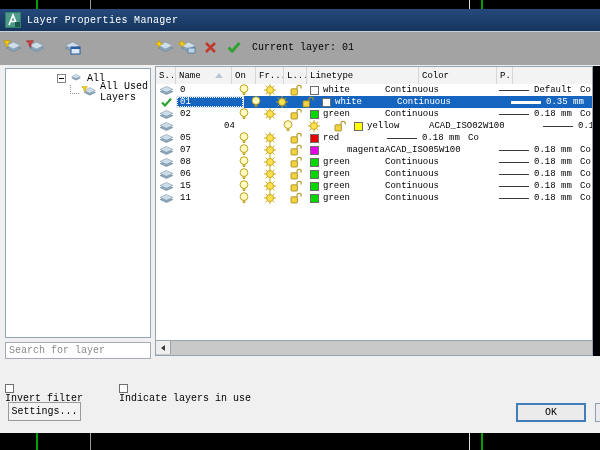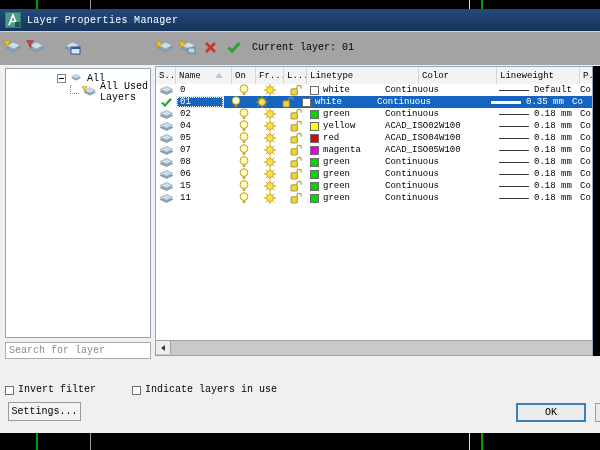--- a/index.html
+++ b/index.html
@@ -72,21 +72,21 @@
                border-right:4px solid #3a3a3a;}
   .sb-track{flex:1;background:#c9c9c9;}
 
   .right-black{position:absolute;left:593px;top:57px;width:7px;height:290px;background:#000;}
 
   
   .status-line{position:absolute;left:8px;top:353px;font-size:10px;}
   .cb-row{position:absolute;left:5px;top:375px;display:flex;align-items:center;font-size:10px;}
   .cb-box{width:9px;height:9px;border:1px solid #707070;background:#fff;box-sizing:border-box;
           margin-right:4px;flex:0 0 auto;}
-  .cb-item{display:flex;align-items:flex-end;}
+  .cb-item{display:flex;align-items:flex-start;flex-direction:column;}
   .cb-item + .cb-item{margin-left:36px;}
 
   .btn{position:absolute;font-family:"Liberation Mono",monospace;font-size:10px;
        display:flex;align-items:center;justify-content:center;box-sizing:border-box;}
   .btn-settings{left:8px;top:393px;width:73px;height:19px;background:#f3f3f3;border:1px solid #9a9a9a;}
   .btn-ok{left:516px;top:394px;width:70px;height:19px;background:#ebebeb;border:2px solid #3e7fb8;}
   .btn-frag{left:595px;top:394px;width:5px;height:19px;background:#ebebeb;border:1px solid #8aa0b8;border-right:none;}
 </style>
 </head>
 <body>
@@ -216,23 +216,20 @@
           </div>
           <div class="hcell" style="width: 23px;">
             <span>L...</span>
           </div>
           <div class="hcell" style="width: 112px;">
             <span>Linetype</span>
           </div>
           <div class="hcell" style="width: 78px;">
             <span>Color</span>
           </div>
-          <div class="hcell" style="width: 83px;">
-            <span>Lineweight</span>
-          </div>
           <div class="hcell" style="width: 16px;">
             <span>P...</span>
           </div>
         </div>
       <div class="rows">
           <div class="trow">
             <div class="tcell c0" style="width: 20px;">
               <span style="display: inline-flex; align-items: center;">
                 <svg width="15" height="9" viewBox="0 0 15 9">
  <polygon points="7.5,2.7 13.8,5.6 7.5,8.5 1.2,5.6" fill="#8aa8c0" stroke="#5f7d95" stroke-width="0.6"></polygon>
@@ -292,21 +289,21 @@
             </div>
           </div>
           <div class="trow sel">
             <div class="tcell c0" style="width: 20px;">
               <span style="display: inline-flex; align-items: center;">
                 <svg width="11" height="9" viewBox="0 0 11 9">
  <path d="M1,4.5 L4,7.5 L10,0.8" fill="none" stroke="#2fa12f" stroke-width="2.2"></path>
                 </svg>
               </span>
             </div>
-            <div class="tcell c1" style="width: 48px;">
+            <div class="tcell c1" style="width: 68px;">
               <span>01</span>
             </div>
             <div class="tcell c2" style="width: 24px;">
               <span style="display: inline-flex; align-items: center;">
                 <svg width="10" height="12" viewBox="0 0 10 12">
  <circle cx="5" cy="4.6" r="3.9" fill="#fff9c4" stroke="#b99a08" stroke-width="0.9"></circle>
  <path d="M3.4,9.2 h3.2 M3.8,10.6 h2.4" stroke="#b99a08" stroke-width="1"></path>
                 </svg>
               </span>
             </div>
@@ -412,21 +409,21 @@
           </div>
           <div class="trow">
             <div class="tcell c0" style="width: 20px;">
               <span style="display: inline-flex; align-items: center;">
                 <svg width="15" height="9" viewBox="0 0 15 9">
  <polygon points="7.5,2.7 13.8,5.6 7.5,8.5 1.2,5.6" fill="#8aa8c0" stroke="#5f7d95" stroke-width="0.6"></polygon>
  <polygon points="7.5,0.5 13.8,3.4 7.5,6.3 1.2,3.4" fill="#cfdde9" stroke="#7a93a8" stroke-width="0.6"></polygon>
                 </svg>
               </span>
             </div>
-            <div class="tcell c1" style="width: 56px;">
+            <div class="tcell c1" style="width: 56px; margin-left: 44px;">
               <span>04</span>
             </div>
             <div class="tcell c2" style="width: 24px;">
               <span style="display: inline-flex; align-items: center;">
                 <svg width="10" height="12" viewBox="0 0 10 12">
  <circle cx="5" cy="4.6" r="3.9" fill="#fff9c4" stroke="#b99a08" stroke-width="0.9"></circle>
  <path d="M3.4,9.2 h3.2 M3.8,10.6 h2.4" stroke="#b99a08" stroke-width="1"></path>
                 </svg>
               </span>
             </div>
@@ -512,23 +509,20 @@
                 <svg width="12" height="12" viewBox="0 0 12 12">
  <path d="M7,5 V3.3 a2.1,2.1 0 0 1 4.2,0 V4.5" fill="none" stroke="#b0951c" stroke-width="1.1"></path>
  <rect x="1" y="4.8" width="6.4" height="6.2" rx="0.8" fill="#f2d23e" stroke="#9c851a" stroke-width="0.8"></rect>
                 </svg>
               </span>
             </div>
             <div class="tcell c5" style="width: 78px;">
               <span class="swatch" style="background: rgb(230, 0, 0);"></span>
               <span>red</span>
             </div>
-            <div class="tcell c6" style="width: 112px;">
-              <span>ACAD_ISO04W100</span>
-            </div>
             <div class="tcell c7" style="width: 83px;">
               <span class="lw-line"></span>
               <span>0.18 mm</span>
             </div>
             <div class="tcell c8" style="width: 16px;">
               <span>Co</span>
             </div>
           </div>
           <div class="trow">
             <div class="tcell c0" style="width: 20px;">
@@ -568,21 +562,21 @@
               </span>
             </div>
             <div class="tcell c4" style="width: 23px;">
               <span style="display: inline-flex; align-items: center;">
                 <svg width="12" height="12" viewBox="0 0 12 12">
  <path d="M7,5 V3.3 a2.1,2.1 0 0 1 4.2,0 V4.5" fill="none" stroke="#b0951c" stroke-width="1.1"></path>
  <rect x="1" y="4.8" width="6.4" height="6.2" rx="0.8" fill="#f2d23e" stroke="#9c851a" stroke-width="0.8"></rect>
                 </svg>
               </span>
             </div>
-            <div class="tcell c5" style="width: 78px;">
+            <div class="tcell c5" style="width: 78px; gap: 24px;">
               <span class="swatch" style="background: rgb(230, 0, 230);"></span>
               <span>magenta</span>
             </div>
             <div class="tcell c6" style="width: 112px;">
               <span>ACAD_ISO05W100</span>
             </div>
             <div class="tcell c7" style="width: 83px;">
               <span class="lw-line"></span>
               <span>0.18 mm</span>
             </div>

